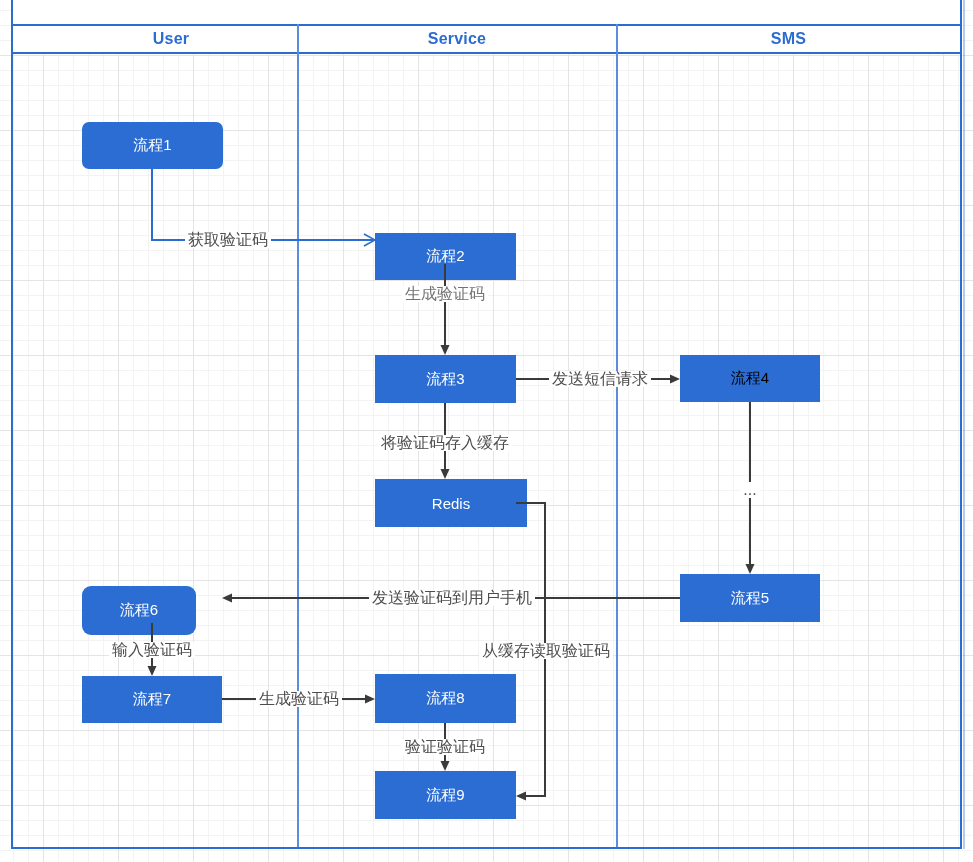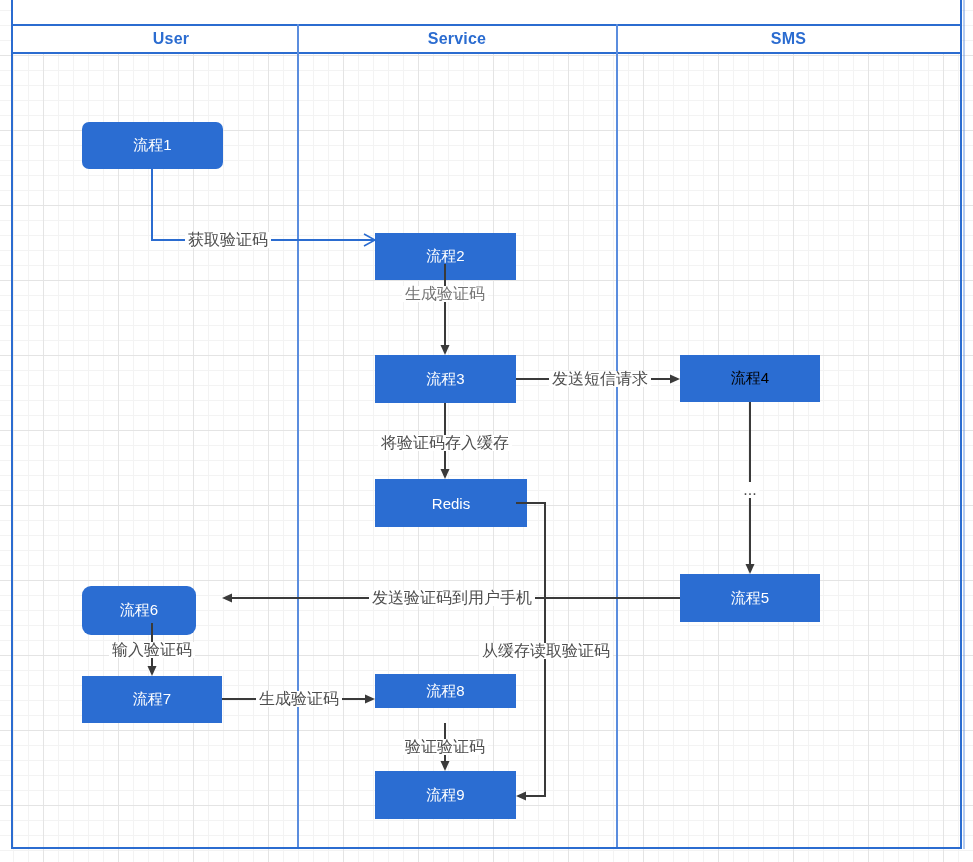--- a/index.html
+++ b/index.html
@@ -77,21 +77,21 @@
 
   <div id="nodes-layer">
       <div class="node" style="left: 82px; top: 122px; width: 141px; height: 47px; background: rgb(43, 109, 210); color: rgb(255, 255, 255); border-radius: 7px;">流程1</div>
       <div class="node" style="left: 375px; top: 233px; width: 141px; height: 47px; background: rgb(43, 109, 210); color: rgb(255, 255, 255);">流程2</div>
       <div class="node" style="left: 375px; top: 355px; width: 141px; height: 48px; background: rgb(43, 109, 210); color: rgb(255, 255, 255);">流程3</div>
       <div class="node" style="left: 680px; top: 355px; width: 140px; height: 47px; background: rgb(43, 109, 210); color: #000000;">流程4</div>
       <div class="node" style="left: 375px; top: 479px; width: 152px; height: 48px; background: rgb(43, 109, 210); color: rgb(255, 255, 255);">Redis</div>
       <div class="node" style="left: 680px; top: 574px; width: 140px; height: 48px; background: rgb(43, 109, 210); color: rgb(255, 255, 255);">流程5</div>
       <div class="node" style="left: 82px; top: 586px; width: 114px; height: 49px; background: rgb(43, 109, 210); color: rgb(255, 255, 255); border-radius: 9px;">流程6</div>
       <div class="node" style="left: 82px; top: 676px; width: 140px; height: 47px; background: rgb(43, 109, 210); color: rgb(255, 255, 255);">流程7</div>
-      <div class="node" style="left: 375px; top: 674px; width: 141px; height: 34px; background: rgb(43, 109, 210); color: rgb(255, 255, 255);">流程8</div>
+      <div class="node" style="left: 375px; top: 674px; width: 141px; height: 49px; background: rgb(43, 109, 210); color: rgb(255, 255, 255);">流程8</div>
       <div class="node" style="left: 375px; top: 771px; width: 141px; height: 48px; background: rgb(43, 109, 210); color: rgb(255, 255, 255);">流程9</div>
     </div>
   <svg id="edges-svg" xmlns="http://www.w3.org/2000/svg">
       <polyline points="152,169 152,240 375,240" fill="none" stroke="#2b6cd0" stroke-width="2"></polyline>
       <polyline points="364,246 375,240 364,234" fill="none" stroke="#2b6cd0" stroke-width="1.5"></polyline>
       <polyline points="445,264 445,346" fill="none" stroke="#3a3a3a" stroke-width="2"></polyline>
       <polygon points="445,355 440.5,345 449.5,345" fill="#3a3a3a"></polygon>
       <polyline points="516,379 671,379" fill="none" stroke="#3a3a3a" stroke-width="2"></polyline>
       <polygon points="680,379 670,383.5 670,374.5" fill="#3a3a3a"></polygon>
       <polyline points="445,403 445,470" fill="none" stroke="#3a3a3a" stroke-width="2"></polyline>

